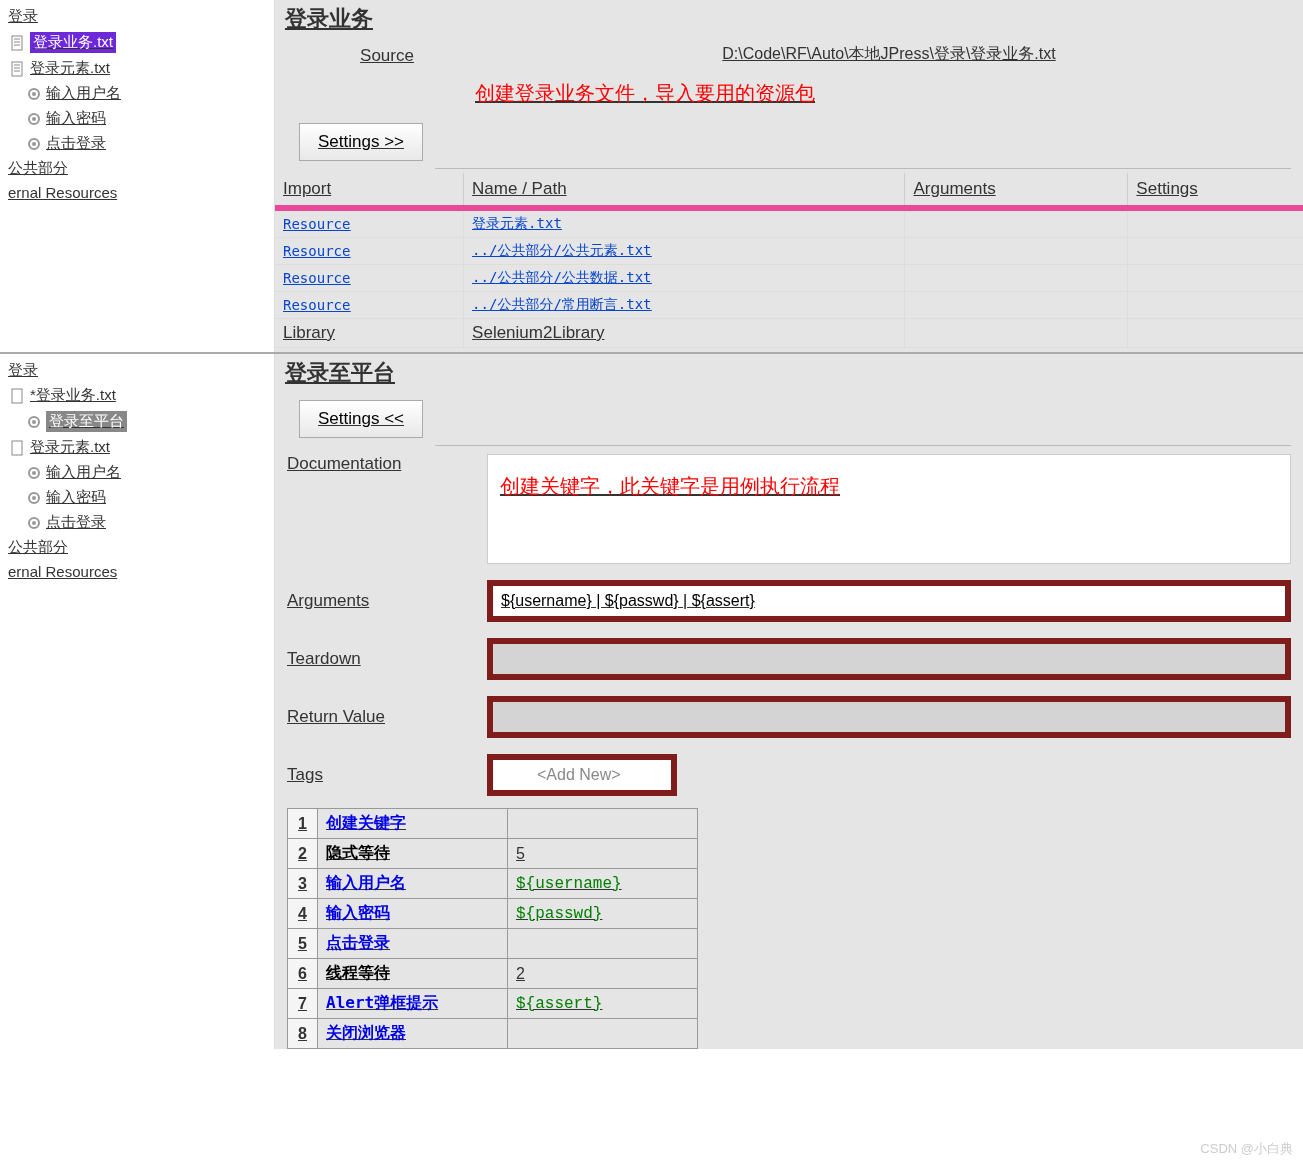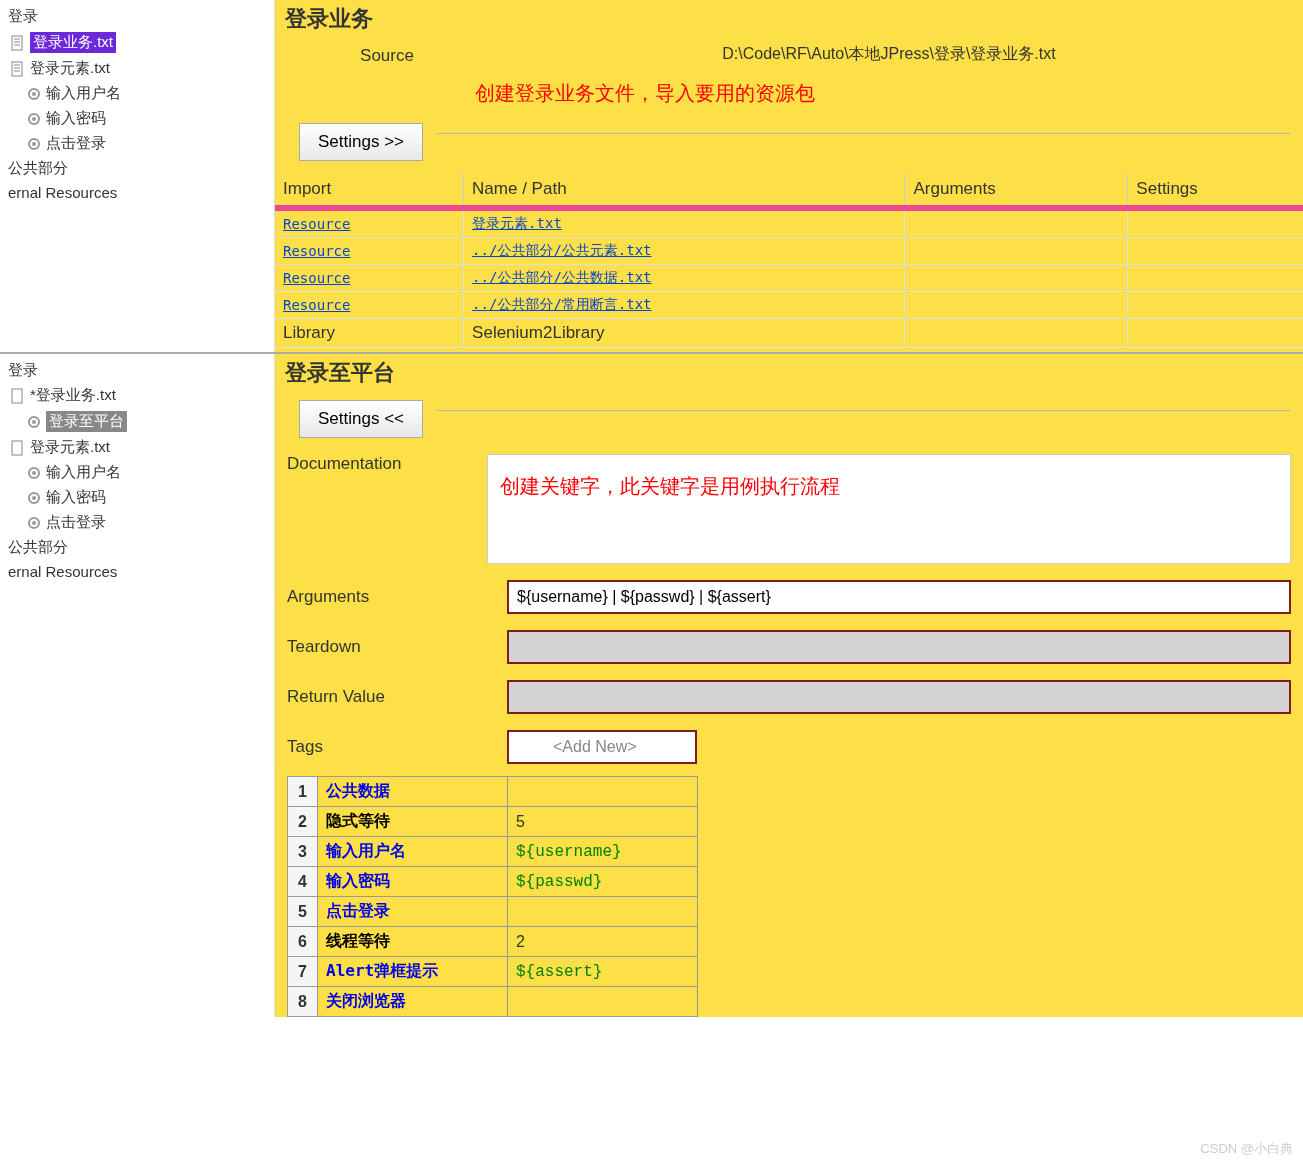--- a/index.html
+++ b/index.html
@@ -1,47 +1,47 @@
 <!DOCTYPE html>
 <html><head>
   <meta charset="utf-8">
   <style>
     * { box-sizing: border-box; margin: 0; padding: 0; }
     body { font-family: "Microsoft YaHei", Arial, sans-serif; font-size: 14px; color: #333; background: #fff; width: 1303px; }
     .container { display: flex; flex-direction: column; }
-    .section { display: flex; border-bottom: 2px solid #aaa; }
+    .section { display: flex; border-bottom: 2px solid #aaa; text-decoration: underline; }
     .sidebar { width: 275px; background: #fff; border-right: 1px solid #ddd; padding: 4px 0; }
     .tree-item { display: flex; align-items: center; padding: 3px 4px; cursor: pointer; font-size: 15px; }
     .tree-item.folder { }
     .tree-item .indent1 { width: 6px; }
     .tree-item .indent2 { width: 22px; }
     .tree-item .label { margin-left: 4px; }
     .tree-item.selected .label { background: #6d28d9; color: #fff; padding: 1px 3px; }
     .tree-item.selected-gray .label { background: #888; color: #fff; padding: 1px 3px; }
     .gear-icon { width: 16px; height: 16px; flex-shrink: 0; }
     .file-icon { width: 16px; height: 16px; flex-shrink: 0; }
-    .main { flex: 1; background: #fde047; padding: 0; }
+    .main { flex: 1; background: #e5e5e5; padding: 0; }
     .main-header { font-size: 22px; font-weight: bold; padding: 4px 10px; color: #333; }
     .row { display: flex; align-items: flex-start; padding: 6px 12px; text-align: center; }
     .row-label { width: 200px; font-size: 17px; color: #333; padding-top: 2px; }
     .row-value { flex: 1; font-size: 16px; color: #333; }
     .red-note { color: #f00; font-size: 20px; margin-left: 200px; padding: 8px 0; }
     .settings-btn { background: linear-gradient(#fff,#e8e8e8); border: 1px solid #aaa; padding: 8px 18px; font-size: 17px; cursor: pointer; margin: 8px 12px; display: inline-block; }
     .hr-line { flex:1; height:1px; background:#bbb; margin-top: 18px; }
-    .hr-wrapper { display:flex; align-items:flex-start; padding: 0 12px 0 12px; }
+    .hr-wrapper { display:flex; align-items:flex-end; padding: 0 12px 0 12px; }
     .settings-table { width: 100%; border-collapse: collapse; margin: 4px 0; }
     .settings-table th { text-align: left; font-weight: normal; font-size: 17px; padding: 6px 8px; border-bottom: 6px solid #ec4899; border-right: 1px solid #ccc; }
     .settings-table td { padding: 4px 8px; font-size: 14px; border-bottom: 1px solid #ddd; border-right: 1px solid #ddd; }
     .settings-table td:first-child { border-left: none; }
     .link { color: #0645cc; text-decoration: underline; cursor: pointer; font-size: 14px; font-family: "SimSun", monospace; }
     .doc-box { background: #fff; border: 1px solid #ccc; min-height: 110px; flex:1; position: relative; }
     .red-note2 { color: #f00; font-size: 20px; padding: 18px 12px; }
     .field-row { display: flex; align-items: center; padding: 8px 12px; }
     .field-label { width: 200px; font-size: 17px; }
-    .field-input { flex: 1; border: 2px solid #7f1d1d; padding: 6px 8px; font-size: 16px; background: #fff; margin-left: 20px; }
+    .field-input { flex: 1; border: 6px solid #7f1d1d; padding: 6px 8px; font-size: 16px; background: #fff; }
     .field-input.disabled { background: #d4d4d4; color: #555; }
     .field-input.placeholder { color: #888; padding-left: 44px; }
     .steps-table { border-collapse: collapse; margin: 4px 0 0 12px; }
     .steps-table td { border: 1px solid #999; padding: 4px 8px; font-size: 16px; min-width: 30px; height: 26px; }
     .steps-table .rownum { text-align: center; font-weight: bold; background: #f5f5f5; width: 30px; }
     .steps-table .kw-col { width: 190px; }
     .steps-table .arg-col { width: 190px; }
     .kw-blue { color: #0000e6; font-weight: bold; font-family: "SimSun", monospace; }
     .kw-black { color: #000; font-weight: bold; font-family: "SimSun", monospace; }
     .arg-green { color: #008000; font-family: "Courier New", monospace; }
@@ -250,21 +250,21 @@
       </div>
       <div class="field-row">
         <div class="field-label">Tags</div>
         <div style="flex:1"><input class="field-input placeholder" style="width: 190px;" value="&lt;Add New&gt;"></div>
       </div>
 
       <table class="steps-table">
         <tbody id="steps-body">
             <tr>
               <td class="rownum">1</td>
-              <td class="kw-col"><span class="kw-blue">公共数据</span></td>
+              <td class="kw-col"><span class="kw-blue">创建关键字</span></td>
               <td class="arg-col"></td>
             </tr>
             <tr>
               <td class="rownum">2</td>
               <td class="kw-col"><span class="kw-black">隐式等待</span></td>
               <td class="arg-col"><span>5</span></td>
             </tr>
             <tr>
               <td class="rownum">3</td>
               <td class="kw-col"><span class="kw-blue">输入用户名</span></td>

